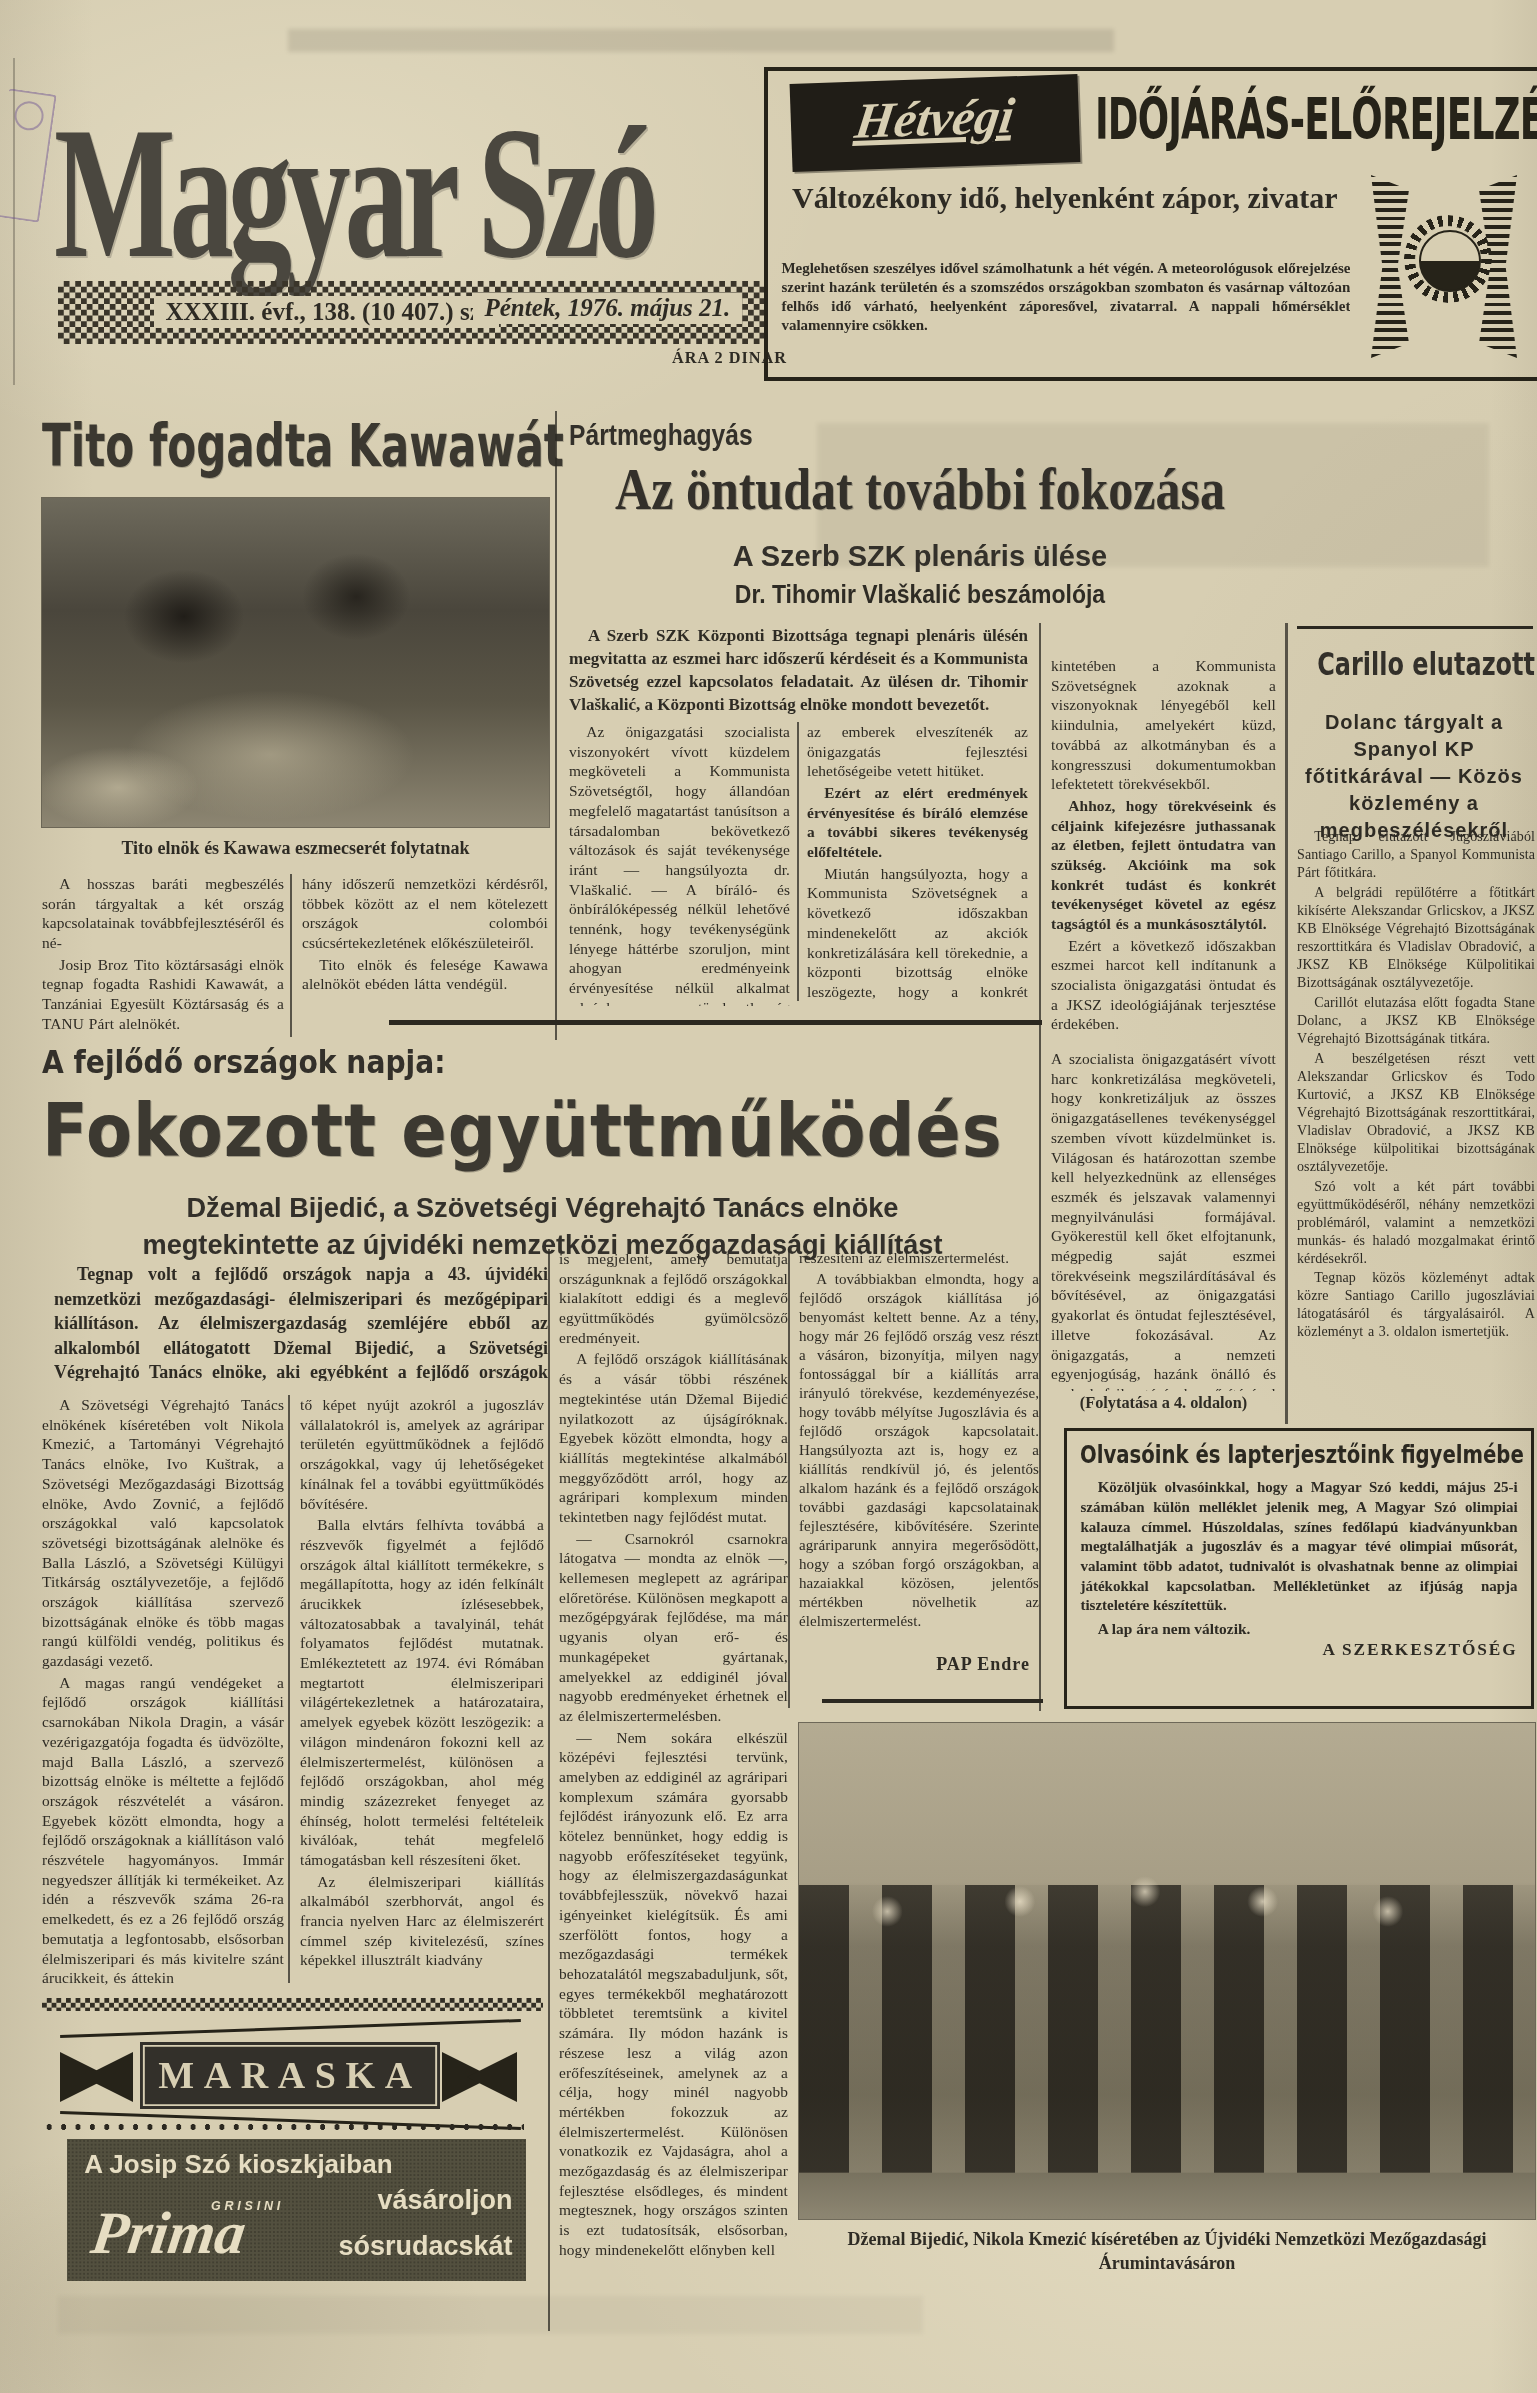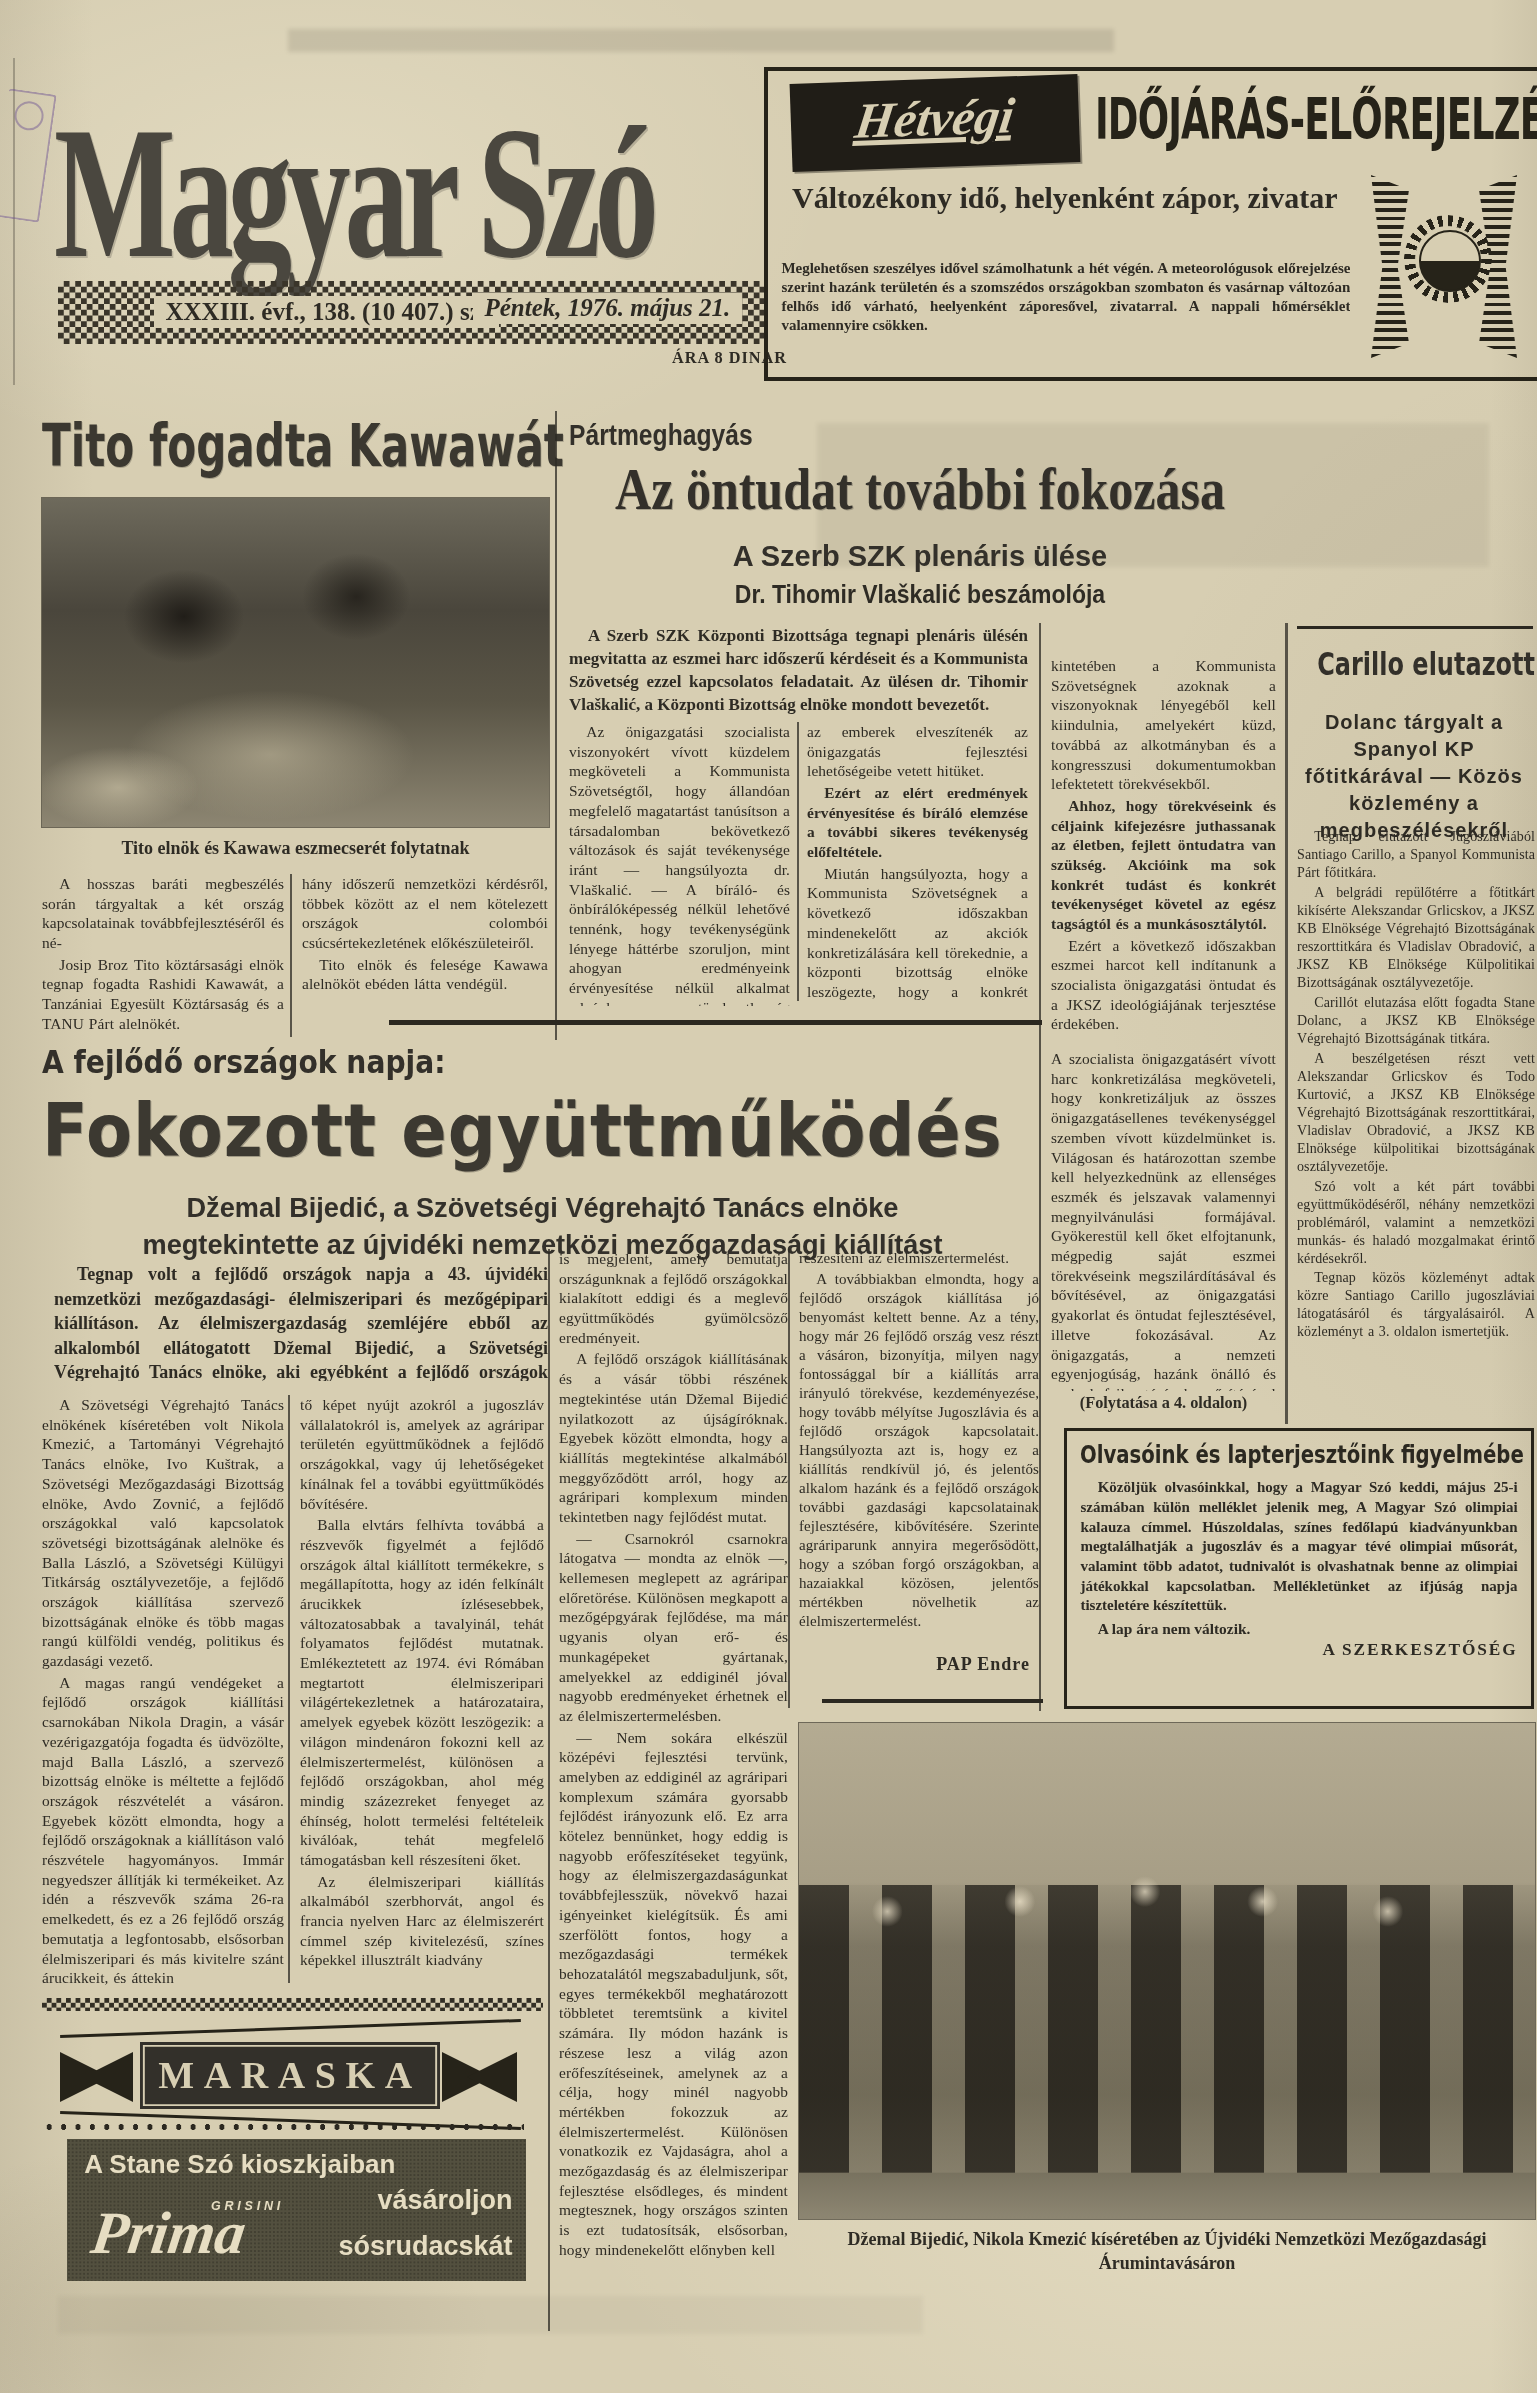--- a/index.html
+++ b/index.html
@@ -46,21 +46,21 @@
 
   <div class="abs" style="left:0px;top:91px;width:46px;height:125px;border:2.9px solid rgba(107,79,147,.45);border-left:none;border-radius:3.8px;transform:rotate(8deg);">
     <div style="width:25px;height:25px;border:2.9px solid rgba(107,79,147,.45);border-radius:50%;margin:7.7px auto;"></div>
   </div>
 
   <div class="abs ser b" style="left:54px;top:85px;width:865px;font-size:165px;letter-spacing:-7.7px;color:#4a473f;transform:scale(.78,1.14);transform-origin:left top;white-space:nowrap;text-shadow:1.9px 1.9px 0 rgba(70,66,58,.25);">Magyar Szó</div>
   <div class="abs checker" style="left:58px;top:281px;width:707px;height:63px;">
     <span class="chip ser" style="left:96px;top:15.4px;">XXXIII. évf., 138. (10 407.) sz.</span>
     <span class="chip ser" style="left:415px;top:11.5px;font-style:italic;">Péntek, 1976. május 21.</span>
   </div>
-  <div class="abs ser b" style="left:672px;top:348px;font-size:16.3px;letter-spacing:1px;">ÁRA 8 DINAR</div>
+  <div class="abs ser b" style="left:672px;top:348px;font-size:16.3px;letter-spacing:1px;">ÁRA 2 DINAR</div>
 
   <div class="abs" style="left:764px;top:67px;width:769px;height:306px;border:4.8px solid #262319;">
     <div class="abs" style="left:23px;top:7.7px;width:288px;height:88px;background:#201d17;transform:rotate(-2deg);box-shadow:1.9px 1.9px 0 rgba(32,29,23,.4);">
       <div class="ser b" style="color:#d7ceb2;font-style:italic;font-size:50px;transform:skew(-10deg);text-align:center;margin-top:9.6px;text-decoration:underline;">Hétvégi</div>
     </div>
     <div class="abs dvs b" style="left:327px;top:15.4px;width:442px;font-size:42px;letter-spacing:-1px;transform:scale(.88,1.35);transform-origin:left top;white-space:nowrap;color:#262319;">IDŐJÁRÁS-ELŐREJELZÉS</div>
     <div class="abs ser b ctr" style="left:3.8px;top:108px;width:586px;font-size:30px;line-height:37px;">Változékony idő, helyenként zápor, zivatar</div>
     <div class="abs ser b just clip" style="left:13.4px;top:188px;width:569px;height:102px;font-size:15px;line-height:19px;">Meglehetősen szeszélyes idővel számolhatunk a hét végén. A meteorológusok előrejelzése szerint hazánk területén és a szomszédos országokban szombaton és vasárnap változóan felhős idő várható, heelyenként záporesővel, zivatarral. A nappali hőmérséklet valamennyire csökken.</div>
 
     <div class="abs" style="left:603px;top:104px;width:38px;height:183px;background:repeating-linear-gradient(0deg,#262319 0 3.8px, transparent 3.8px 8.6px);clip-path:polygon(0 0,100% 8%,70% 50%,100% 92%,0 100%,30% 50%);"></div>
@@ -184,21 +184,21 @@
     <div class="abs" style="left:5.8px;top:7.7px;width:461px;height:2.9px;background:#262319;transform:rotate(-2deg);"></div>
     <div class="abs" style="left:5.8px;top:100px;width:461px;height:2.9px;background:#262319;transform:rotate(2deg);"></div>
     <div class="abs" style="left:5.8px;top:33px;width:0;height:0;border-top:25px solid transparent;border-bottom:25px solid transparent;border-left:50px solid #262319;"></div>
     <div class="abs" style="left:29px;top:33px;width:0;height:0;border-top:25px solid transparent;border-bottom:25px solid transparent;border-right:50px solid #262319;"></div>
     <div class="abs" style="left:388px;top:33px;width:0;height:0;border-top:25px solid transparent;border-bottom:25px solid transparent;border-left:50px solid #262319;"></div>
     <div class="abs" style="left:413px;top:33px;width:0;height:0;border-top:25px solid transparent;border-bottom:25px solid transparent;border-right:50px solid #262319;"></div>
     <div class="abs ser b ctr" style="left:86px;top:23px;width:300px;height:67px;background:#33302a;box-shadow:inset 0 0 0 2.9px #33302a, inset 0 0 0 4.8px #d7ceb2;color:#d7ceb2;font-size:38px;letter-spacing:9.6px;line-height:67px;">MARASKA</div>
   </div>
   <div class="abs dotrow" style="left:42px;top:2121px;width:482px;height:11.5px;"></div>
   <div class="abs halftone" style="left:67px;top:2139px;width:459px;height:142px;background-color:#53503f;color:#e6ddc2;">
-    <div class="abs sans b" style="left:17.3px;top:9.6px;font-size:26px;">A Stane Szó kioszkjaiban</div>
+    <div class="abs sans b" style="left:17.3px;top:9.6px;font-size:26px;">A Josip Szó kioszkjaiban</div>
     <div class="abs sans b" style="right:13.4px;top:46px;font-size:27px;">vásároljon</div>
     <div class="abs sans b" style="left:144px;top:60px;font-size:12.5px;letter-spacing:3.8px;font-style:italic;">GRISINI</div>
     <div class="abs ser b" style="left:25px;top:60px;font-size:60px;font-style:italic;transform:skew(-8deg);">Prima</div>
     <div class="abs sans b" style="right:13.4px;top:92px;font-size:27px;">sósrudacskát</div>
   </div>
 
 </div>
 
 
 </body></html>

